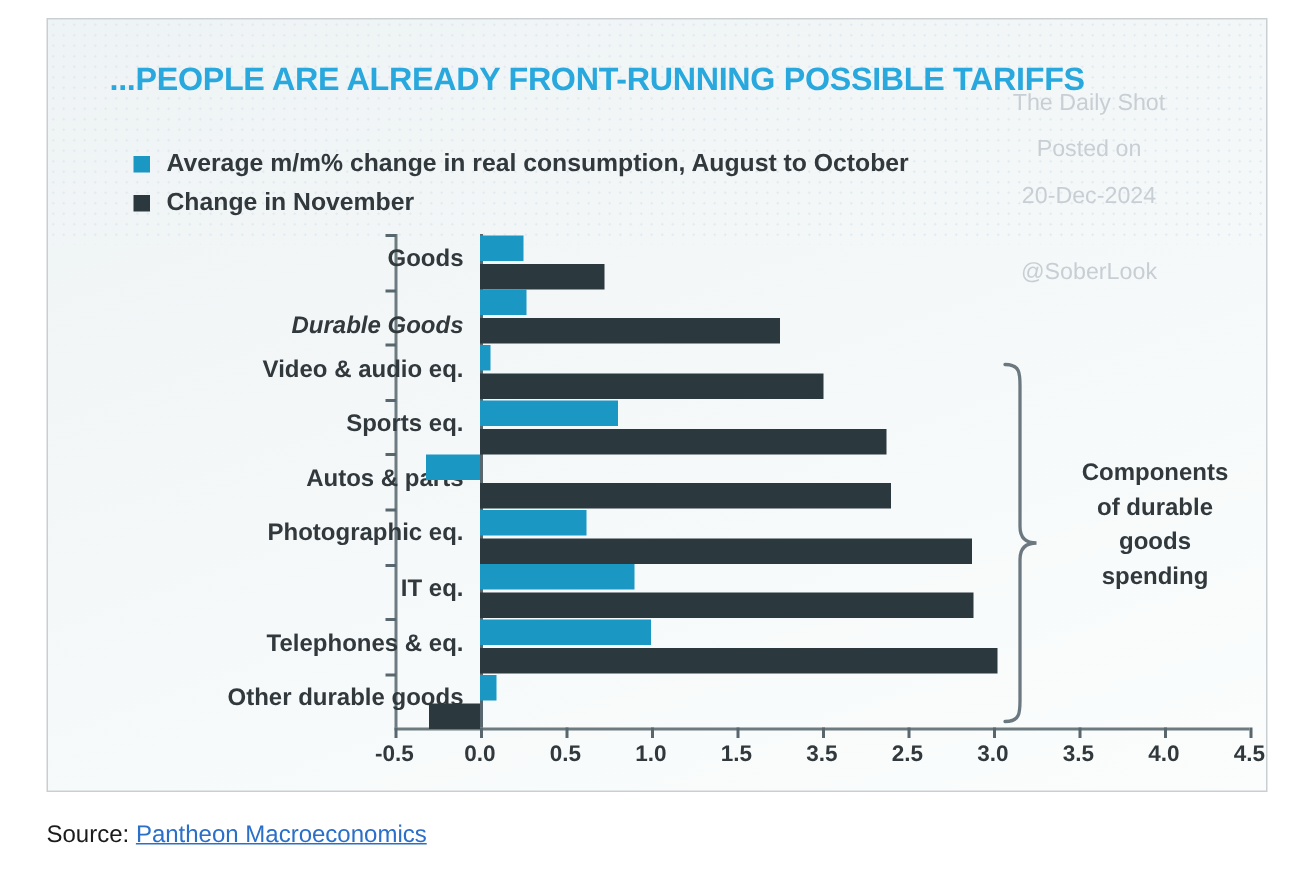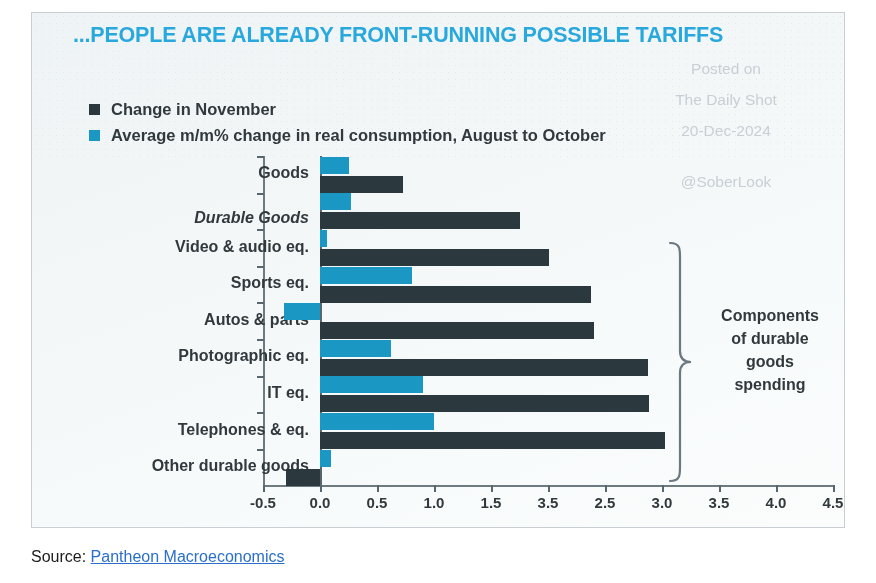--- a/index.html
+++ b/index.html
@@ -24,21 +24,21 @@
   .dot-texture{
     position:absolute;left:0;top:0;width:100%;height:150px;
     background-image:radial-gradient(#dfe8ee 0.8px, transparent 0.9px);
     background-size:7px 7px;
     opacity:.85;
     pointer-events:none;
   }
 
   
   .chart-title{
-    position:absolute;left:41px;top:10px;
+    position:absolute;left:41px;top:28px;
     font-size:21.5px;font-weight:bold;letter-spacing:-0.2px;
     color:#29a8dd;
     white-space:nowrap;
   }
 
   
   .watermark{
     position:absolute;right:28px;top:40px;
     width:180px;
     text-align:center;
@@ -102,34 +102,34 @@
 <body>
 
 <div id="root">
 
   <div class="chart-card">
     <div class="dot-texture"></div>
 
     <div class="chart-title">...PEOPLE ARE ALREADY FRONT-RUNNING POSSIBLE TARIFFS</div>
 
     <div class="watermark">
+      <span class="wm-line">The Daily Shot</span>
       <span class="wm-line">Posted on</span>
-      <span class="wm-line">The Daily Shot</span>
       <span class="wm-line">20-Dec-2024</span>
       <span class="wm-line wm-handle">@SoberLook</span>
     </div>
 
     <div class="legend">
       <div class="legend-row">
+        <span class="legend-swatch" style="background:#1b97c3;"></span>
+        <span class="legend-label">Average m/m% change in real consumption, August to October</span>
+      </div>
+      <div class="legend-row">
         <span class="legend-swatch" style="background:#2b393f;"></span>
         <span class="legend-label">Change in November</span>
-      </div>
-      <div class="legend-row">
-        <span class="legend-swatch" style="background:#1b97c3;"></span>
-        <span class="legend-label">Average m/m% change in real consumption, August to October</span>
       </div>
     </div>
 
     <div class="plot" id="plot">
 
       <svg class="bracket" style="left:634px;top:228px;" width="28" height="242" viewBox="0 0 28 242">
         <path d="M4 2 C 14 2, 14 8, 14 16 L14 110 C14 118, 18 121, 25 121 C18 121, 14 124, 14 132 L14 226 C14 234, 14 240, 4 240" fill="none" stroke="#6b7880" stroke-width="2.2" stroke-linecap="round"></path>
       </svg>
 
       <div class="annotation" style="left:672px;top:291px;">

